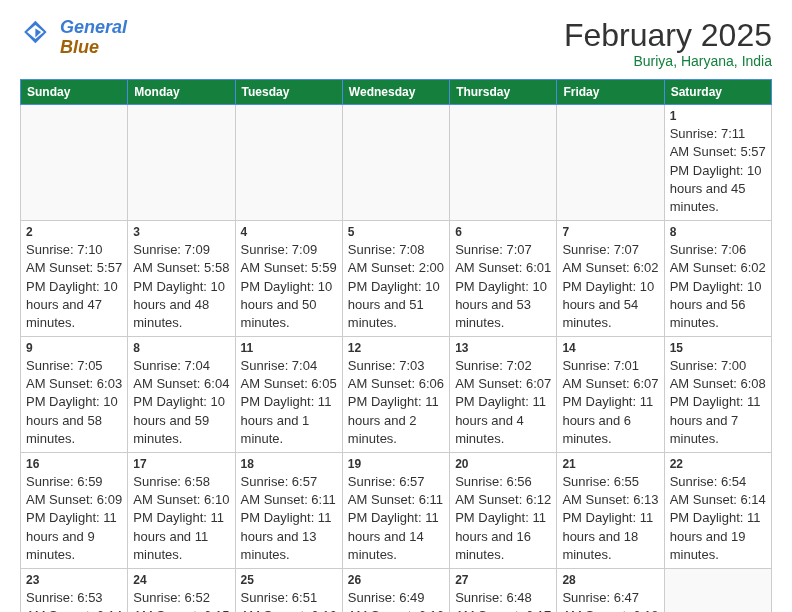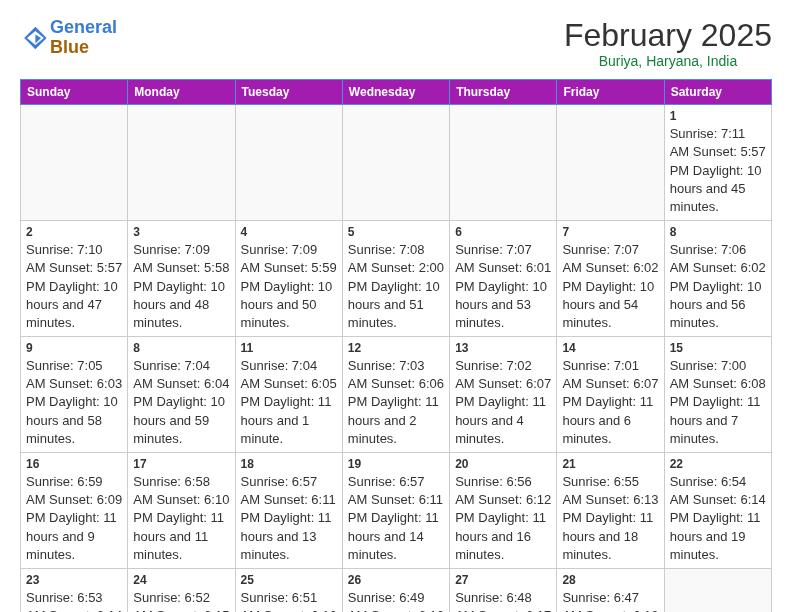--- a/index.html
+++ b/index.html
@@ -18,58 +18,58 @@
       flex-direction: column;
     }
     .header {
       display: flex;
       justify-content: space-between;
       align-items: flex-start;
       margin-bottom: 10px;
     }
     .logo {
       display: flex;
-      align-items: center;
-      gap: 2px;
+      gap: 12px;
+      font-style: italic;
     }
     .logo-text {
       font-size: 18px;
       font-weight: bold;
       color: #333;
       line-height: 1.1;
     }
     .logo-text span {
       color: #3a7bd5;
     }
     .logo-icon {
       width: 28px;
       height: 28px;
     }
     .title-block {
-      text-align: center;
+      text-align: right;
     }
     .month-title {
       font-size: 32px;
       font-weight: normal;
       color: #333;
       line-height: 1.1;
     }
     .location {
       font-size: 14px;
       color: #15803d;
     }
     .calendar {
       flex: 1;
       border: 1px solid #ccc;
       border-collapse: collapse;
       width: 100%;
       table-layout: fixed;
     }
     .calendar thead th {
-      background: #a21caf;
+      background: #15803d;
       color: #fff;
       font-size: 12px;
       font-weight: bold;
       padding: 5px 6px;
       text-align: left;
       border: 1px solid #4a8be5;
     }
     .calendar tbody td {
       border: 1px solid #ccc;
       vertical-align: top;

